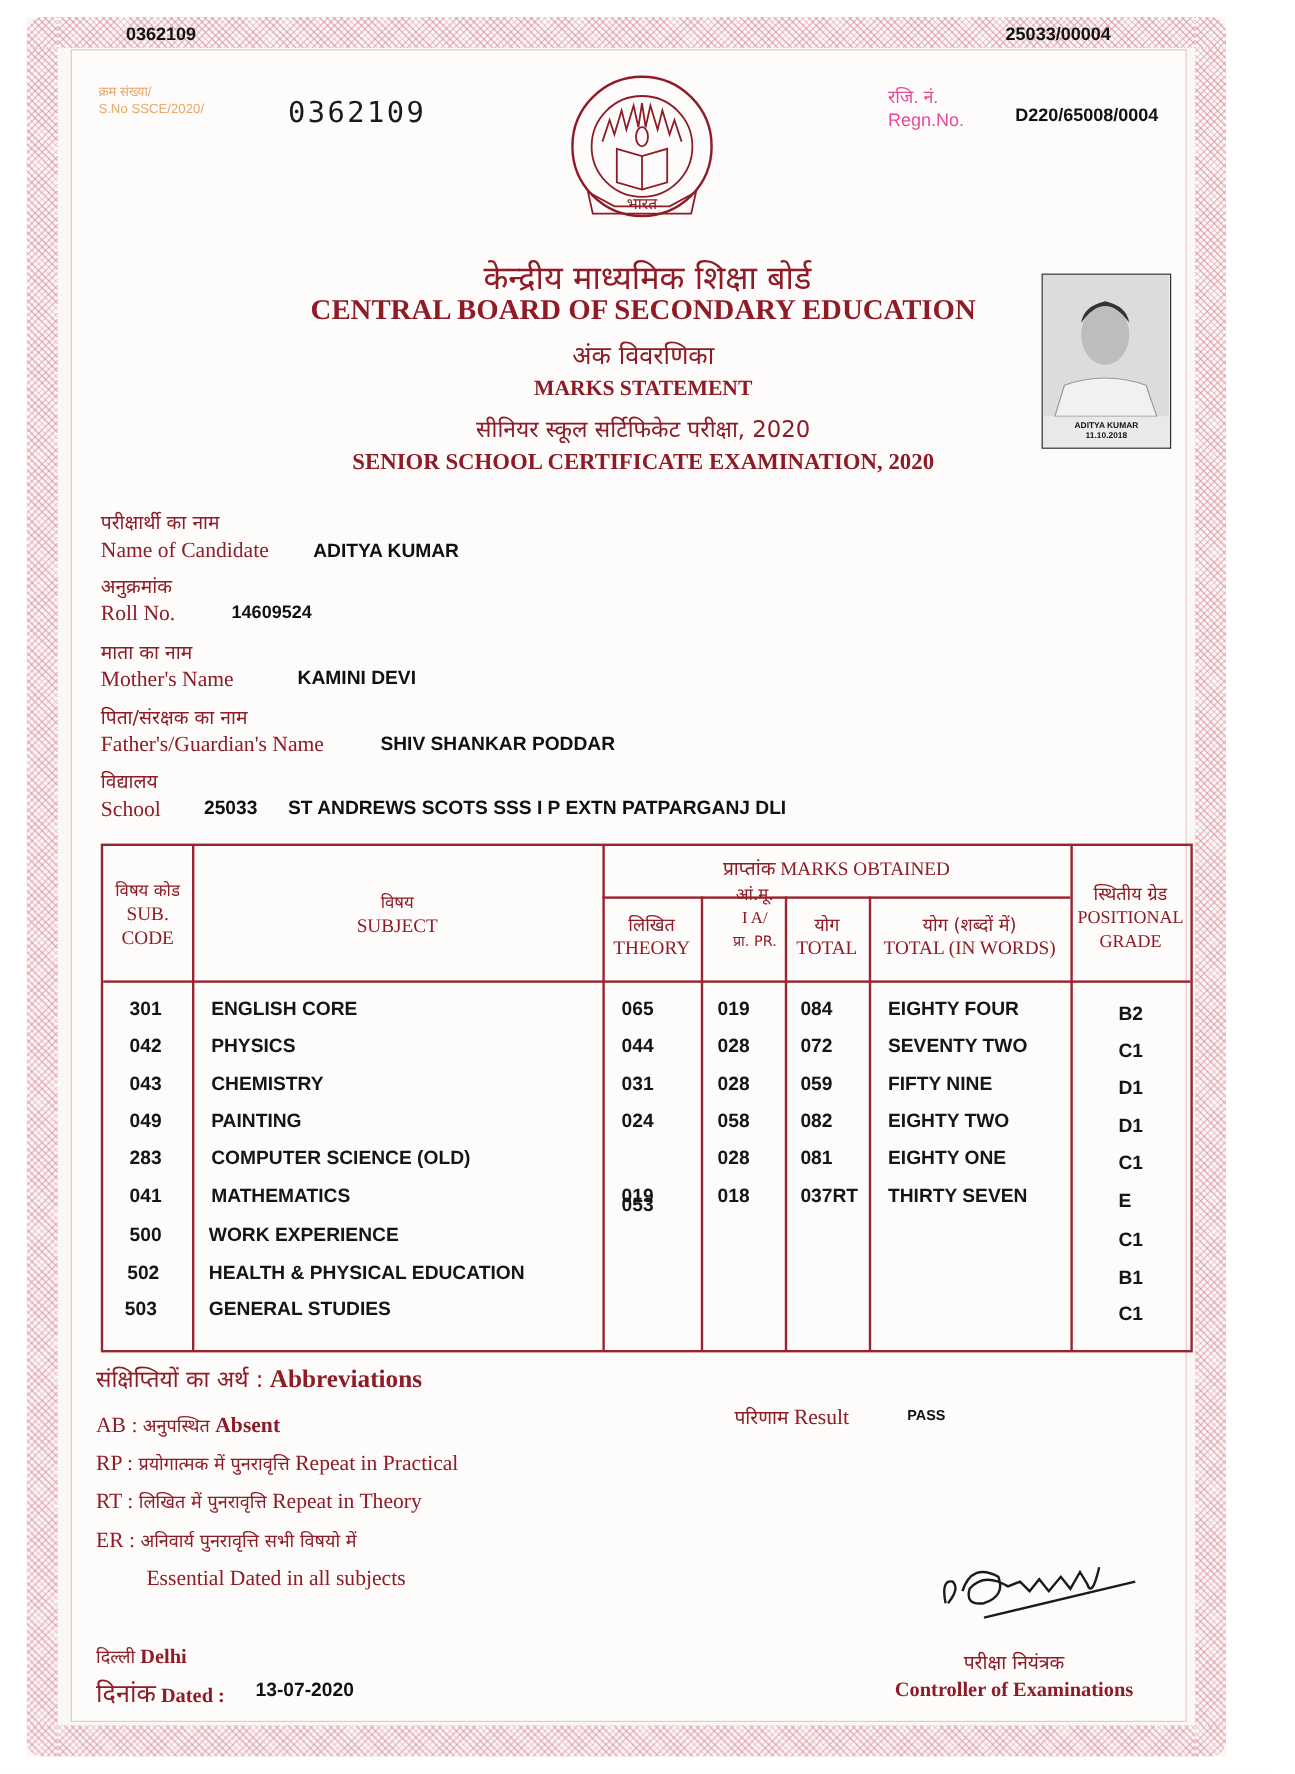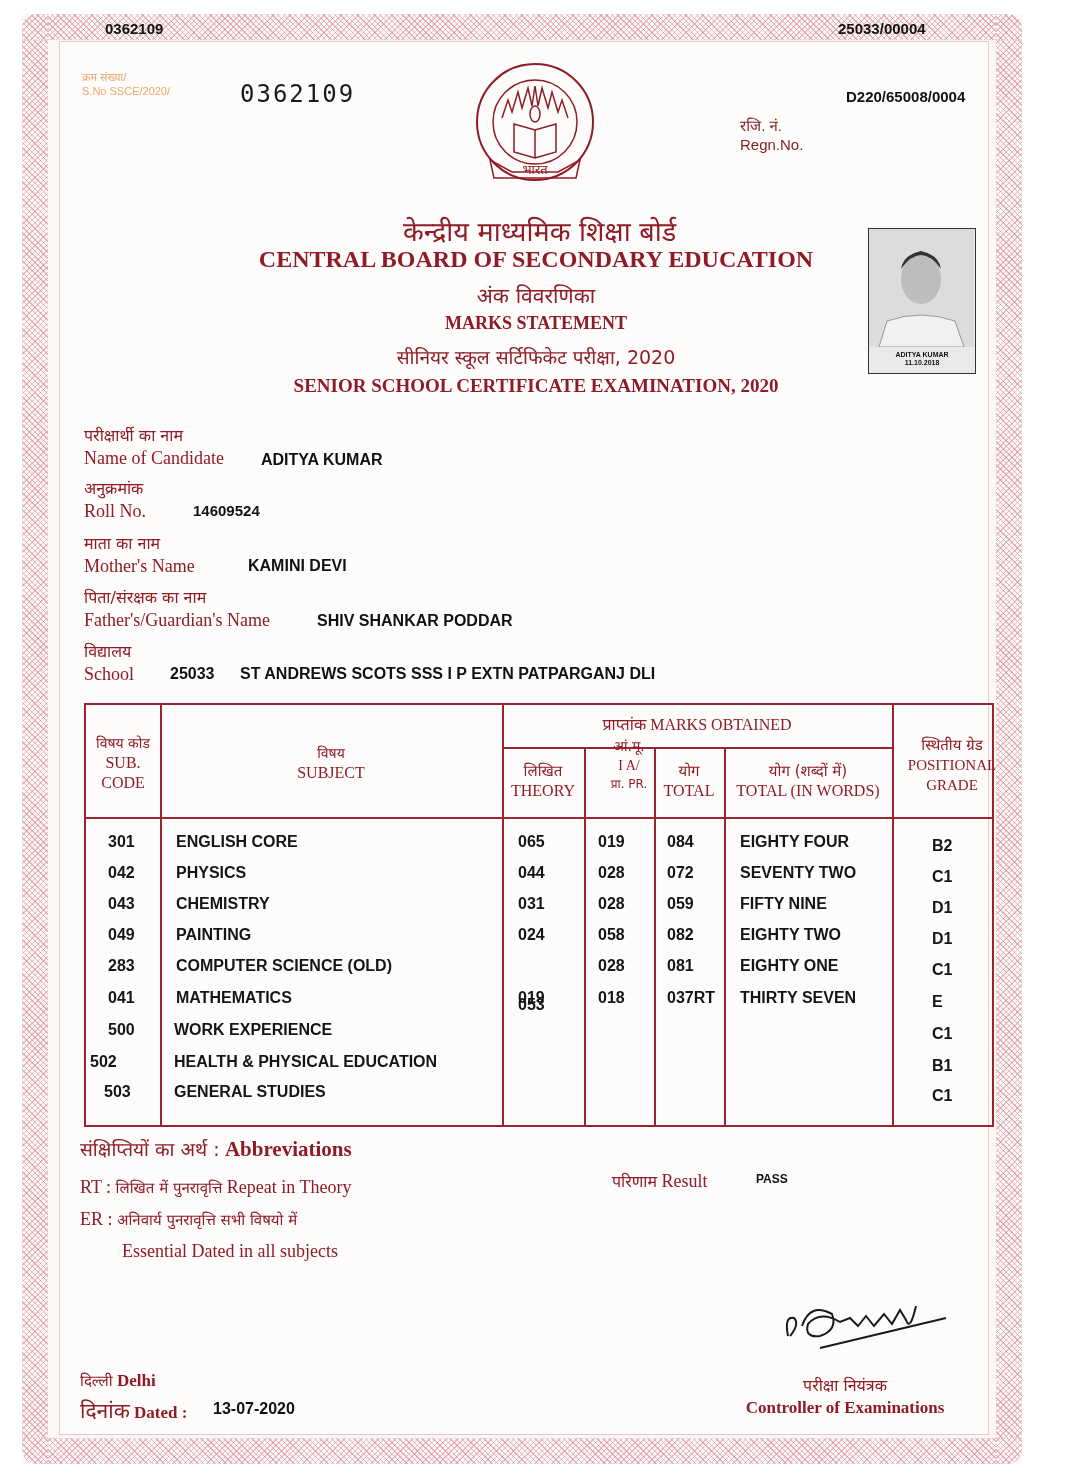--- a/index.html
+++ b/index.html
@@ -46,21 +46,21 @@
 
 <div class="abs sans bold blk" style="left:105px;top:20px;font-size:15px;">0362109</div>
 <div class="abs sans bold blk" style="left:838px;top:20px;font-size:15px;">25033/00004</div>
 
 <div class="abs sans" style="left:82px;top:70px;font-size:11px;color:#e8a86a;line-height:14px;">
   <div>क्रम संख्या/</div>
   <div>S.No SSCE/2020/</div>
 </div>
 <div class="abs" style="left:240px;top:80px;font-family:'DejaVu Sans Mono',monospace;font-size:24px;color:#1a1a1a;letter-spacing:2px;">0362109</div>
 
-<div class="abs sans" style="left:740px;top:72px;font-size:15px;color:#7f1d1d;line-height:19px;margin-top:44px;">
+<div class="abs sans" style="left:740px;top:72px;font-size:15px;color:#ec4899;line-height:19px;">
   <div>रजि. नं.</div>
   <div>Regn.No.</div>
 </div>
 <div class="abs sans bold blk" style="left:846px;top:88px;font-size:15px;">D220/65008/0004</div>
 
 <div class="emblem">
   <svg width="130" height="140" viewBox="0 0 130 140">
     <circle cx="65" cy="62" r="58" fill="none" stroke="#8e1b26" stroke-width="2"></circle>
     <circle cx="65" cy="62" r="42" fill="none" stroke="#8e1b26" stroke-width="1.5"></circle>
     <path d="M32 58 L38 40 L42 52 L48 32 L52 48 L58 28 L62 46 L65 26 L68 46 L72 28 L78 48 L82 32 L88 52 L92 40 L98 58" fill="none" stroke="#8e1b26" stroke-width="1.5"></path>
@@ -142,21 +142,21 @@
     <div style="font-family:'DejaVu Sans',sans-serif;font-size:12px;">प्रा. PR.</div>
   </div>
   <div class="th" style="left:568px;width:70px;top:56px;">
     <div style="font-family:'DejaVu Sans',sans-serif;font-size:15px;">योग</div>
     <div>TOTAL</div>
   </div>
   <div class="th" style="left:638px;width:168px;top:56px;">
     <div style="font-family:'DejaVu Sans',sans-serif;font-size:15px;">योग (शब्दों में)</div>
     <div>TOTAL (IN WORDS)</div>
   </div>
-  <div class="th" style="left:806px;width:120px;top:30px;font-size:15px;">
+  <div class="th" style="left:806px;width:100px;top:30px;font-size:15px;">
     <div style="font-family:'DejaVu Sans',sans-serif;">स्थितीय ग्रेड</div>
     <div>POSITIONAL GRADE</div>
   </div>
 
   <div class="row" style="top:128px;">
     <span style="left:22px;">301</span>
       <span style="left:90px;">ENGLISH CORE</span>
     <span style="left:432px;">065</span>
       <span style="left:512px;">019</span>
     <span style="left:581px;">084</span>
@@ -207,36 +207,38 @@
     <span style="left:581px;">037RT</span>
       <span style="left:654px;">THIRTY SEVEN</span>
     <span style="left:846px;top:4px;">E</span>
   </div>
   <div class="row" style="top:316px;">
     <span style="left:22px;">500</span>
       <span style="left:88px;">WORK EXPERIENCE</span>
     <span style="left:846px;top:4px;">C1</span>
   </div>
   <div class="row" style="top:348px;">
-    <span style="left:4px;">502</span>
+    <span style="left:20px;">502</span>
       <span style="left:88px;">HEALTH &amp; PHYSICAL EDUCATION</span>
     <span style="left:846px;top:4px;">B1</span>
   </div>
   <div class="row" style="top:378px;">
     <span style="left:18px;">503</span>
       <span style="left:88px;">GENERAL STUDIES</span>
     <span style="left:846px;top:4px;">C1</span>
   </div>
 </div>
 
 <div class="abs red" style="left:80px;top:1136px;font-size:21px;">
   <span style="font-family:'DejaVu Sans',sans-serif;font-size:19px;">संक्षिप्तियों का अर्थ :</span>
   <span class="bold">Abbreviations</span>
 </div>
 <div class="abs red" style="left:80px;top:1172px;font-size:18px;line-height:31px;">
+  <div><span>AB :</span> <span style="font-family:'DejaVu Sans',sans-serif;font-size:15px;">अनुपस्थित</span> <b>Absent</b></div>
+  <div><span>RP :</span> <span style="font-family:'DejaVu Sans',sans-serif;font-size:15px;">प्रयोगात्मक में पुनरावृत्ति</span> <span>Repeat in Practical</span></div>
   <div><span>RT :</span> <span style="font-family:'DejaVu Sans',sans-serif;font-size:15px;">लिखित में पुनरावृत्ति</span> <span>Repeat in Theory</span></div>
   <div><span>ER :</span> <span style="font-family:'DejaVu Sans',sans-serif;font-size:15px;">अनिवार्य पुनरावृत्ति सभी विषयो में</span></div>
   <div style="padding-left:42px;">Essential Dated in all subjects</div>
 </div>
 
 <div class="abs red" style="left:612px;top:1170px;font-size:18px;">
   <span style="font-family:'DejaVu Sans',sans-serif;font-size:16px;">परिणाम</span>
   <span>Result</span>
 </div>
 <div class="abs sans bold blk" style="left:756px;top:1172px;font-size:12px;">PASS</div>

